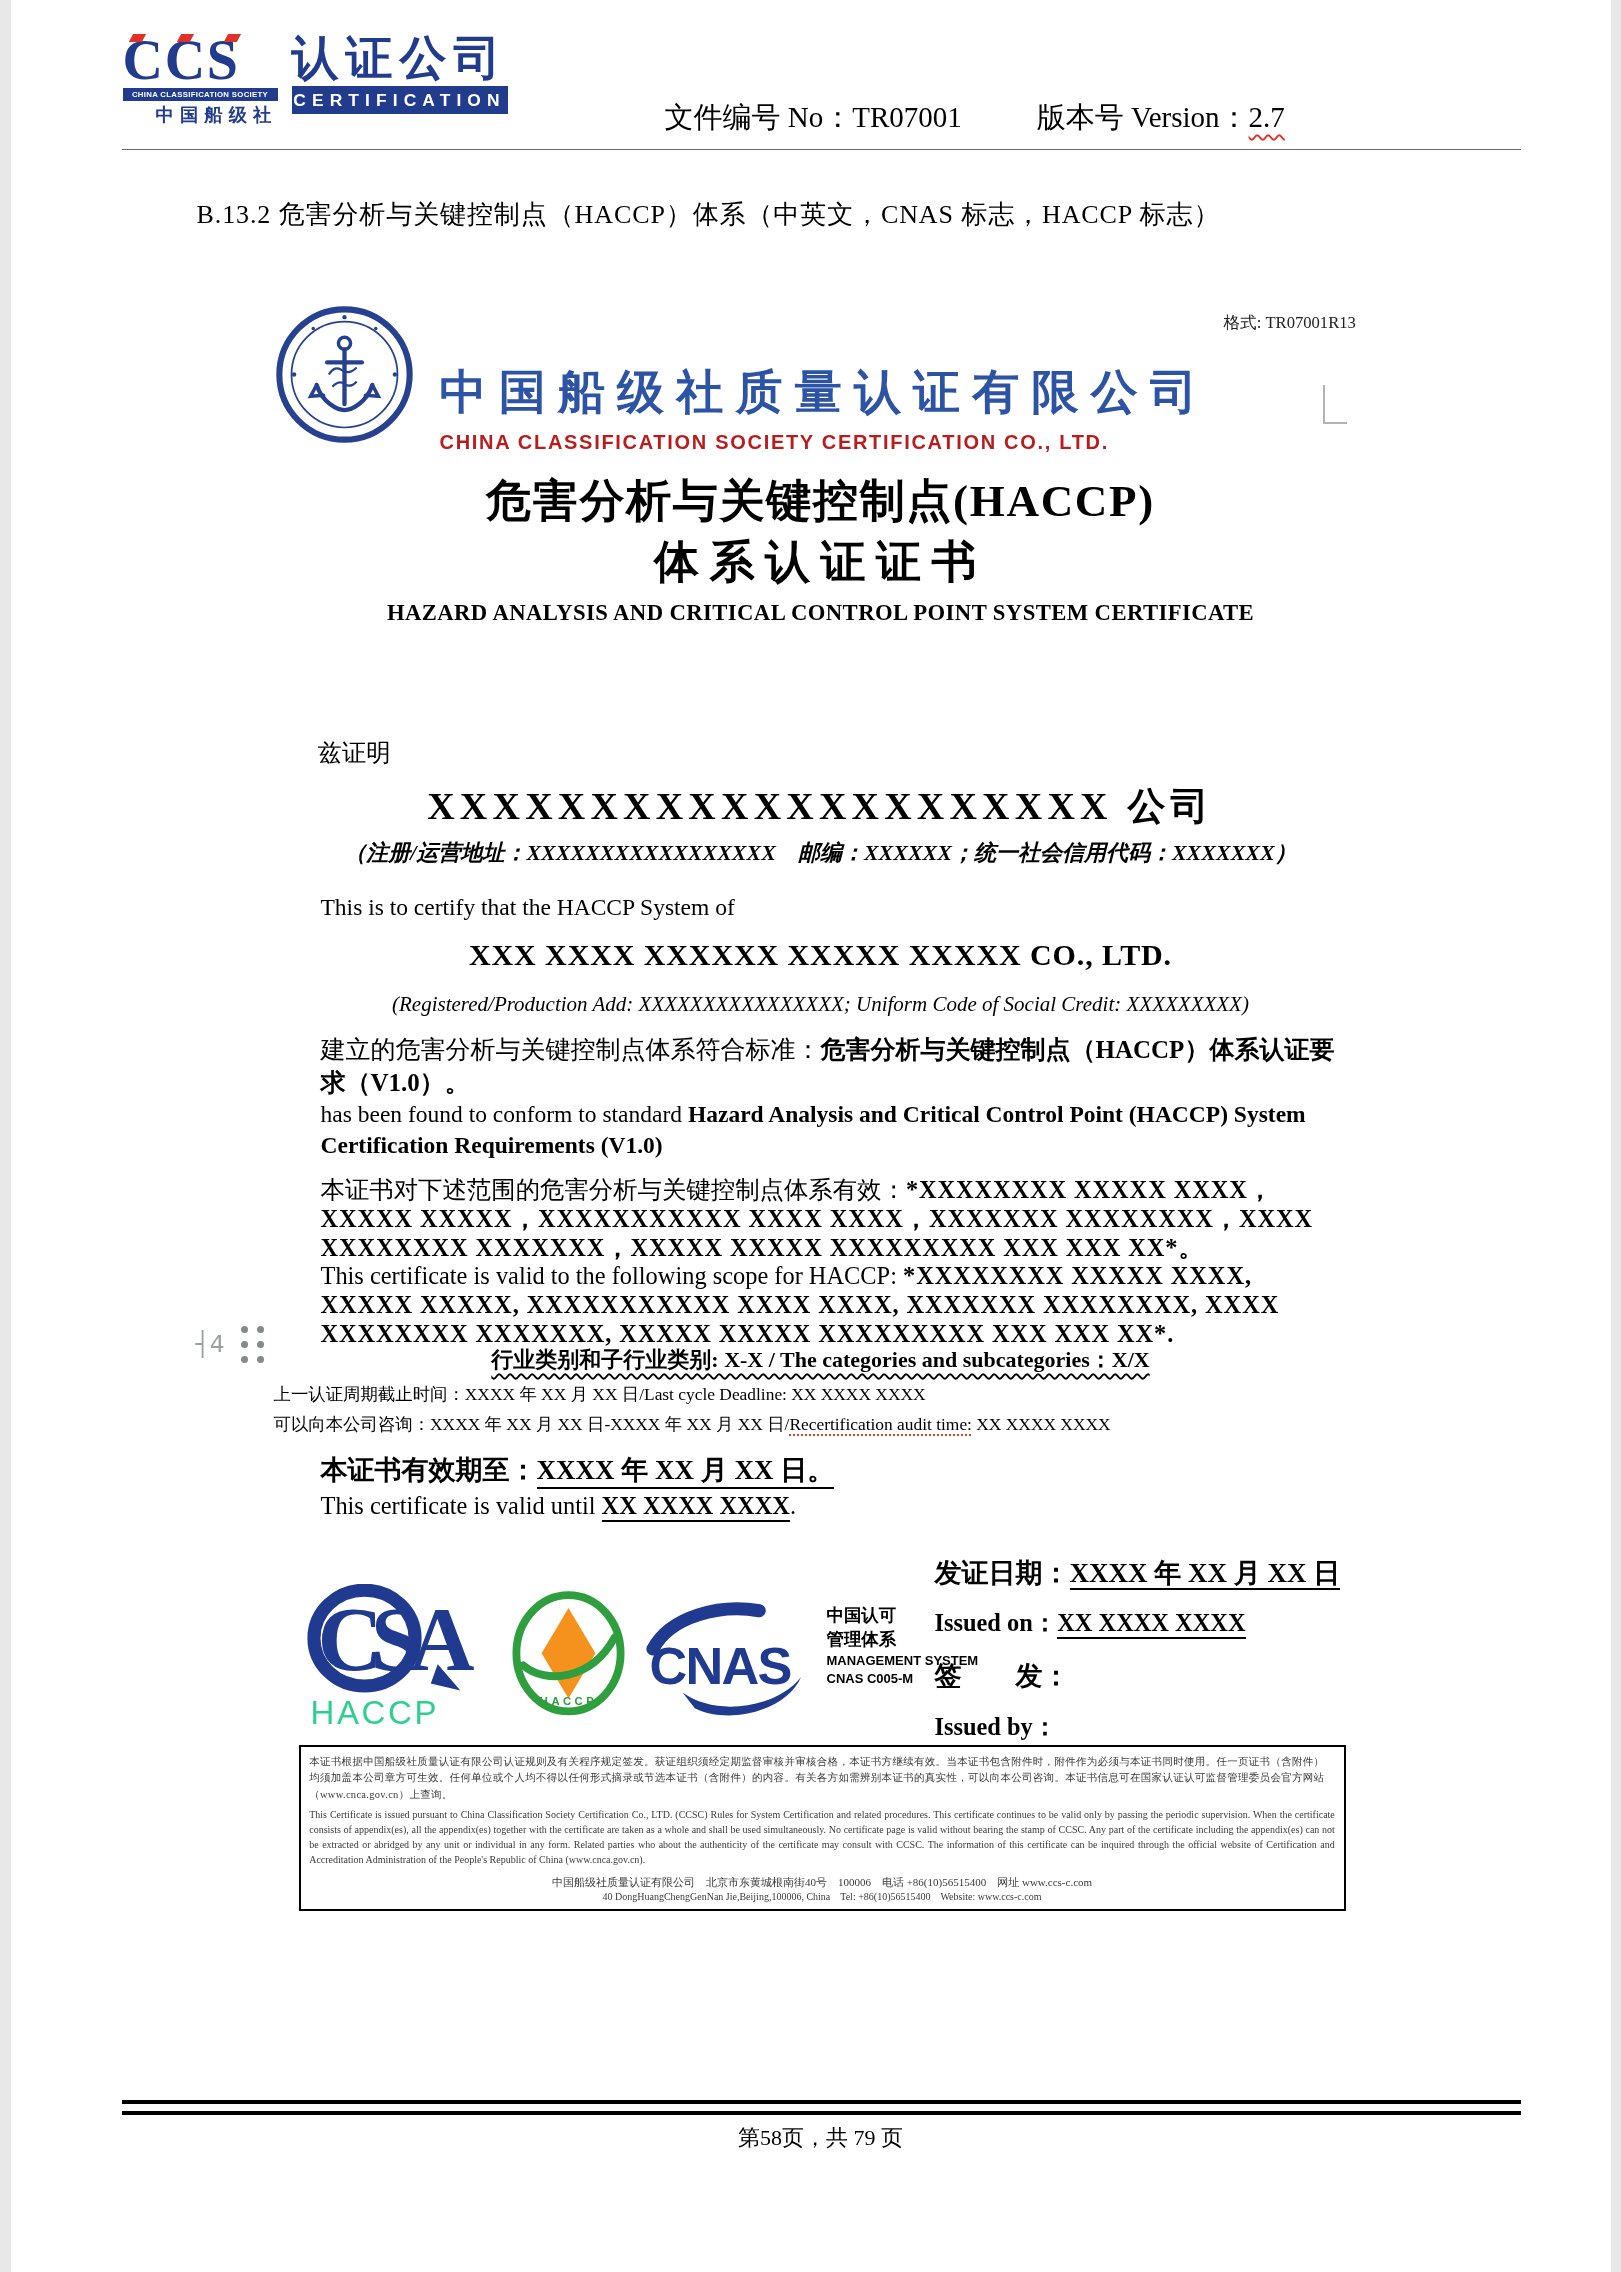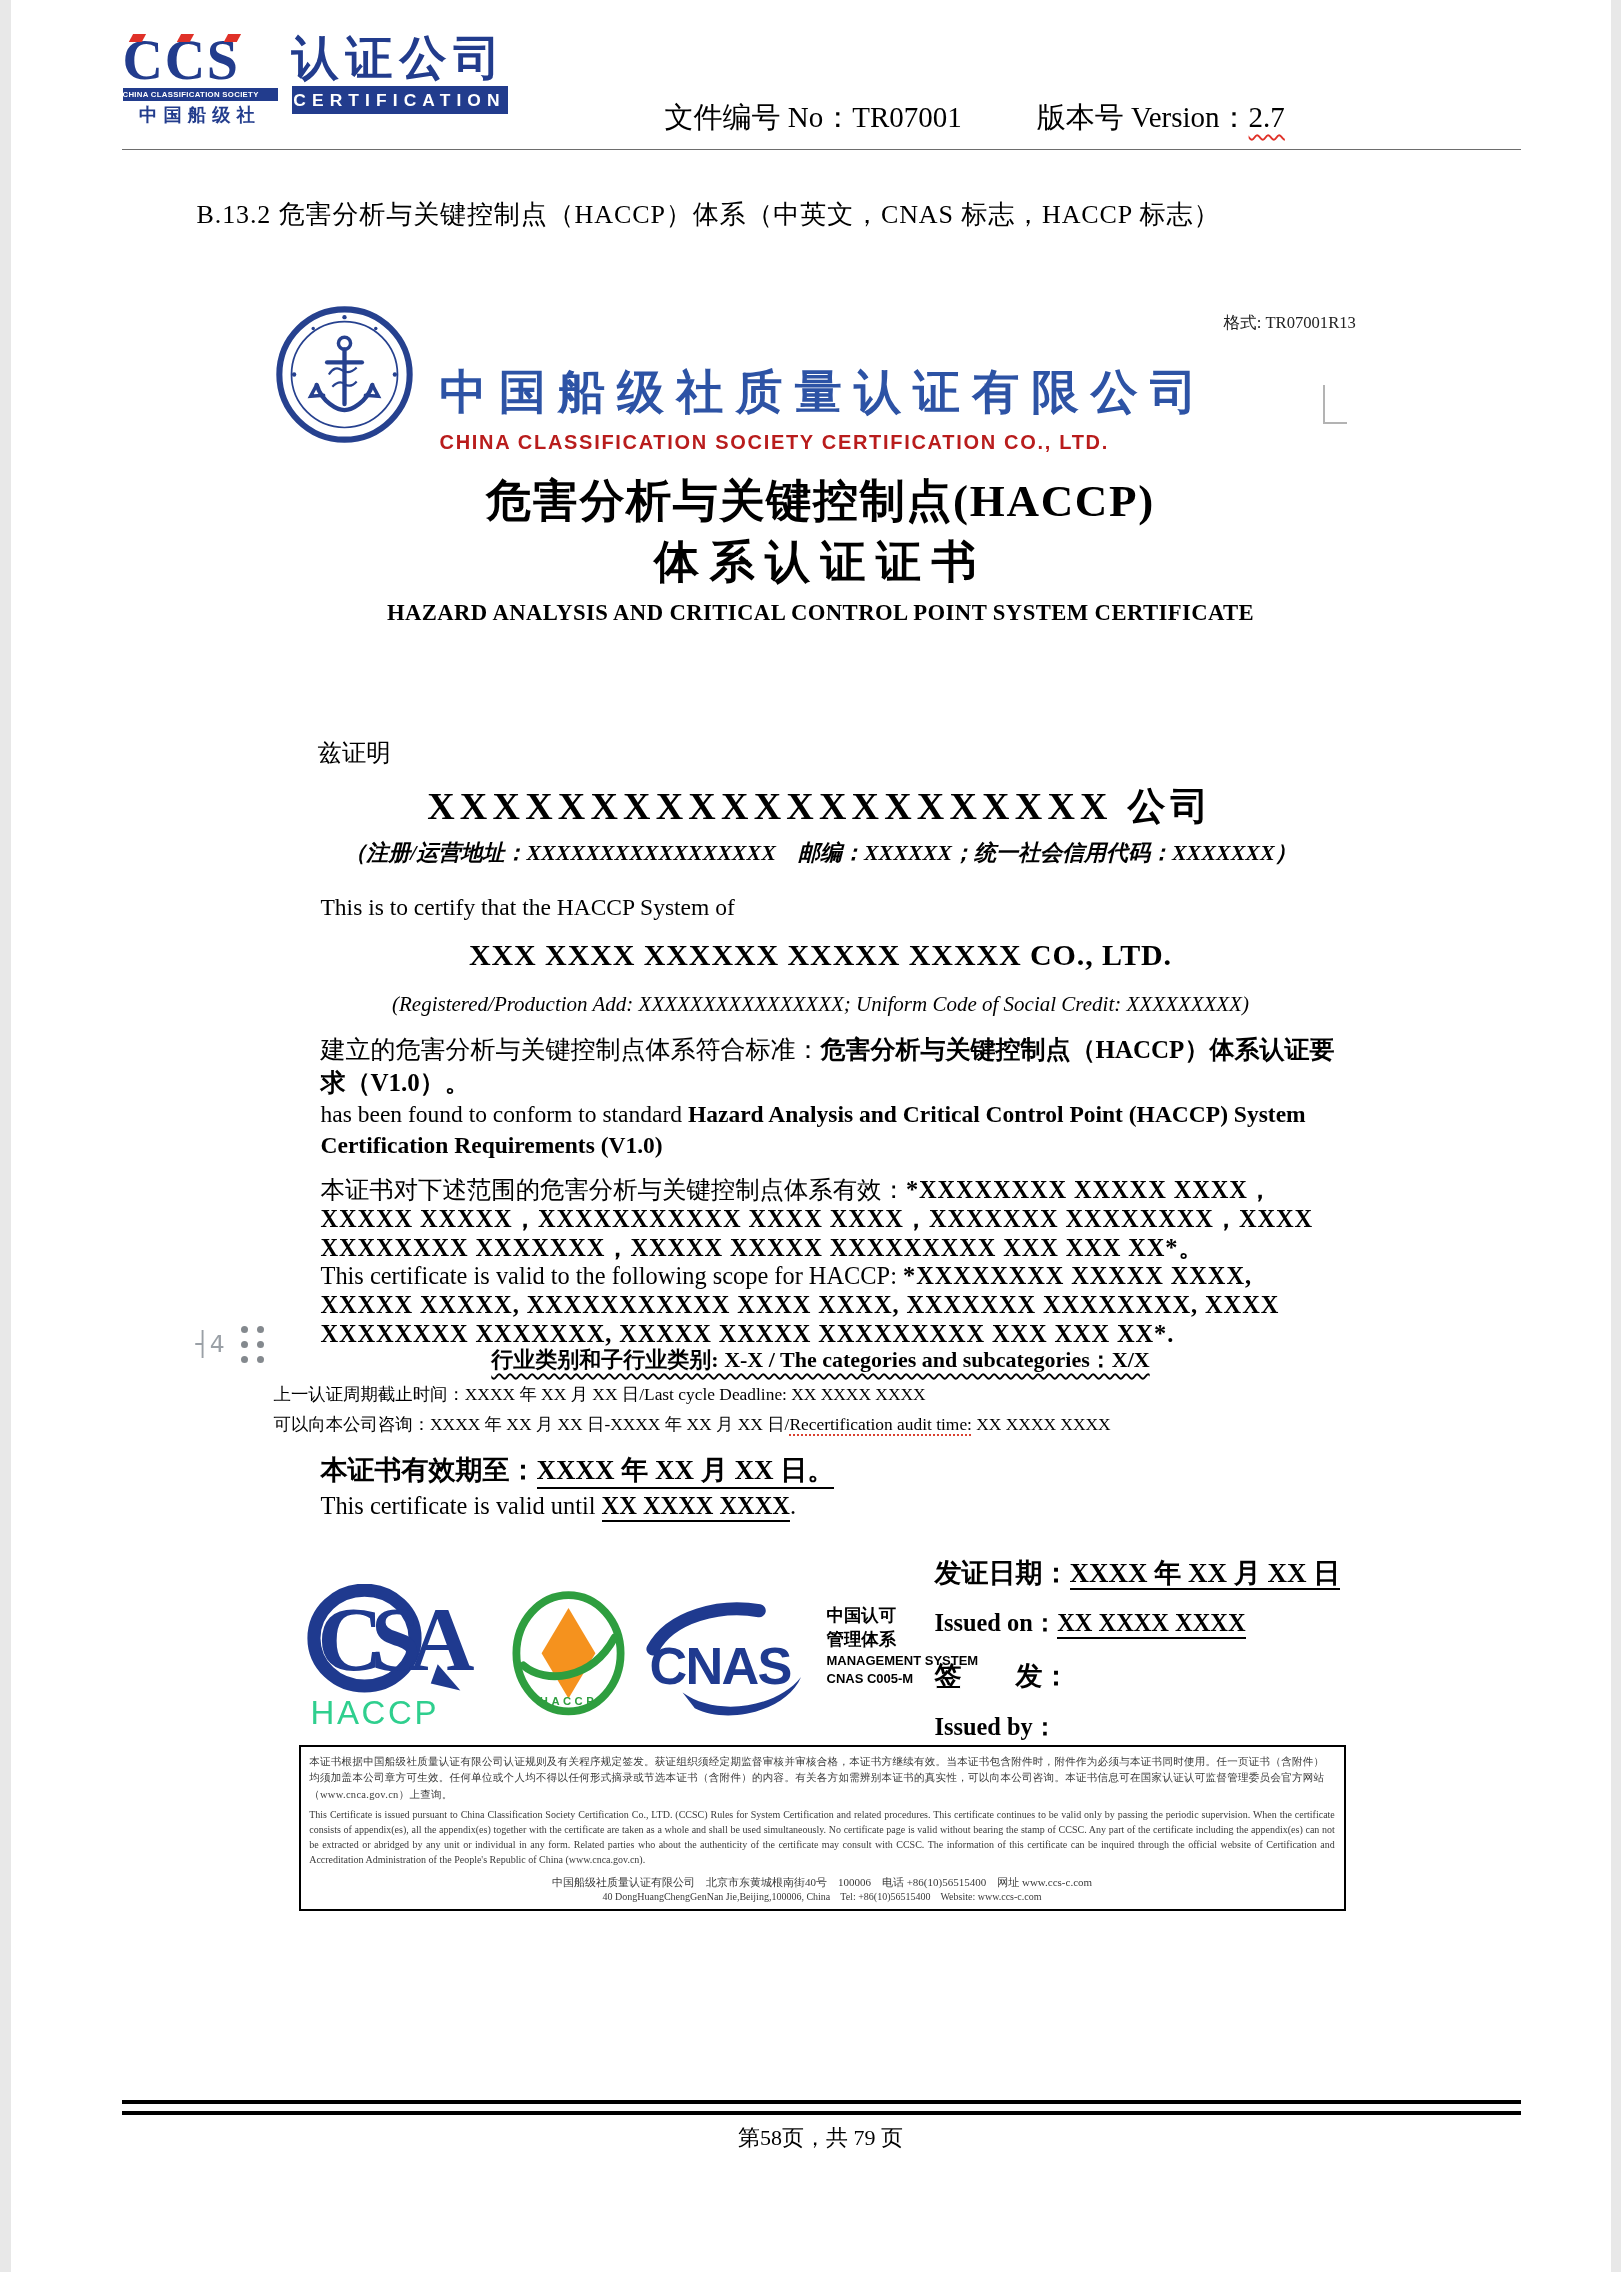--- a/index.html
+++ b/index.html
@@ -7,22 +7,22 @@
         font-family:"Liberation Serif","DejaVu Serif",serif;color:#000;overflow:hidden;}
   .abs{position:absolute;}
 
   
   .hdr-logo{left:112px;top:35px;display:flex;gap:14px;align-items:flex-start;}
   .ccs-left{width:155px;}
   .ccs-word{position:relative;font-weight:bold;font-size:56px;line-height:0.92;color:#223c8d;letter-spacing:1.7px;font-family:"Liberation Serif",serif;}
   .flag{position:absolute;width:13px;height:7.8px;background:#e03128;transform:skewX(-28deg);}
   .f1{left:8.7px;top:-0.9px;} .f2{left:56px;top:-0.9px;} .f3{left:103px;top:-0.9px;}
   .bar-en{background:#223c8d;color:#fff;font-family:"Liberation Sans","DejaVu Sans",sans-serif;
-          font-size:7.8px;font-weight:bold;letter-spacing:0.3px;text-align:left;padding:1.7px 0;margin-top:1.7px;white-space:nowrap;}
-  .ccs-cn{color:#223c8d;font-size:18.3px;font-weight:bold;letter-spacing:6.1px;text-align:center;margin-top:1.7px;white-space:nowrap;}
+          font-size:7.8px;font-weight:bold;letter-spacing:0.3px;text-align:center;padding:1.7px 0;margin-top:1.7px;white-space:nowrap;}
+  .ccs-cn{color:#223c8d;font-size:18.3px;font-weight:bold;letter-spacing:6.1px;text-align:right;margin-top:1.7px;white-space:nowrap;}
   .rz{font-size:47px;font-weight:bold;color:#223c8d;letter-spacing:7px;line-height:1.0;white-space:nowrap;}
   .cert-bar{background:#223c8d;color:#fff;font-family:"Liberation Sans","DejaVu Sans",sans-serif;
             font-weight:bold;font-size:17.4px;letter-spacing:6.1px;text-align:center;padding:3.5px 0;margin-top:4.4px;}
   .hdr-info{left:654px;top:98px;display:flex;gap:75px;font-size:29px;white-space:nowrap;}
   .ver-val{text-decoration:underline wavy 1.7px #e03128;text-underline-offset:7px;}
   .rule-top{left:111px;top:149px;width:1399px;border-top:1.7px solid #6d6d6d;height:0;}
 
   .section-title{left:186px;top:197px;font-size:26px;letter-spacing:0.9px;white-space:nowrap;}
 
   

